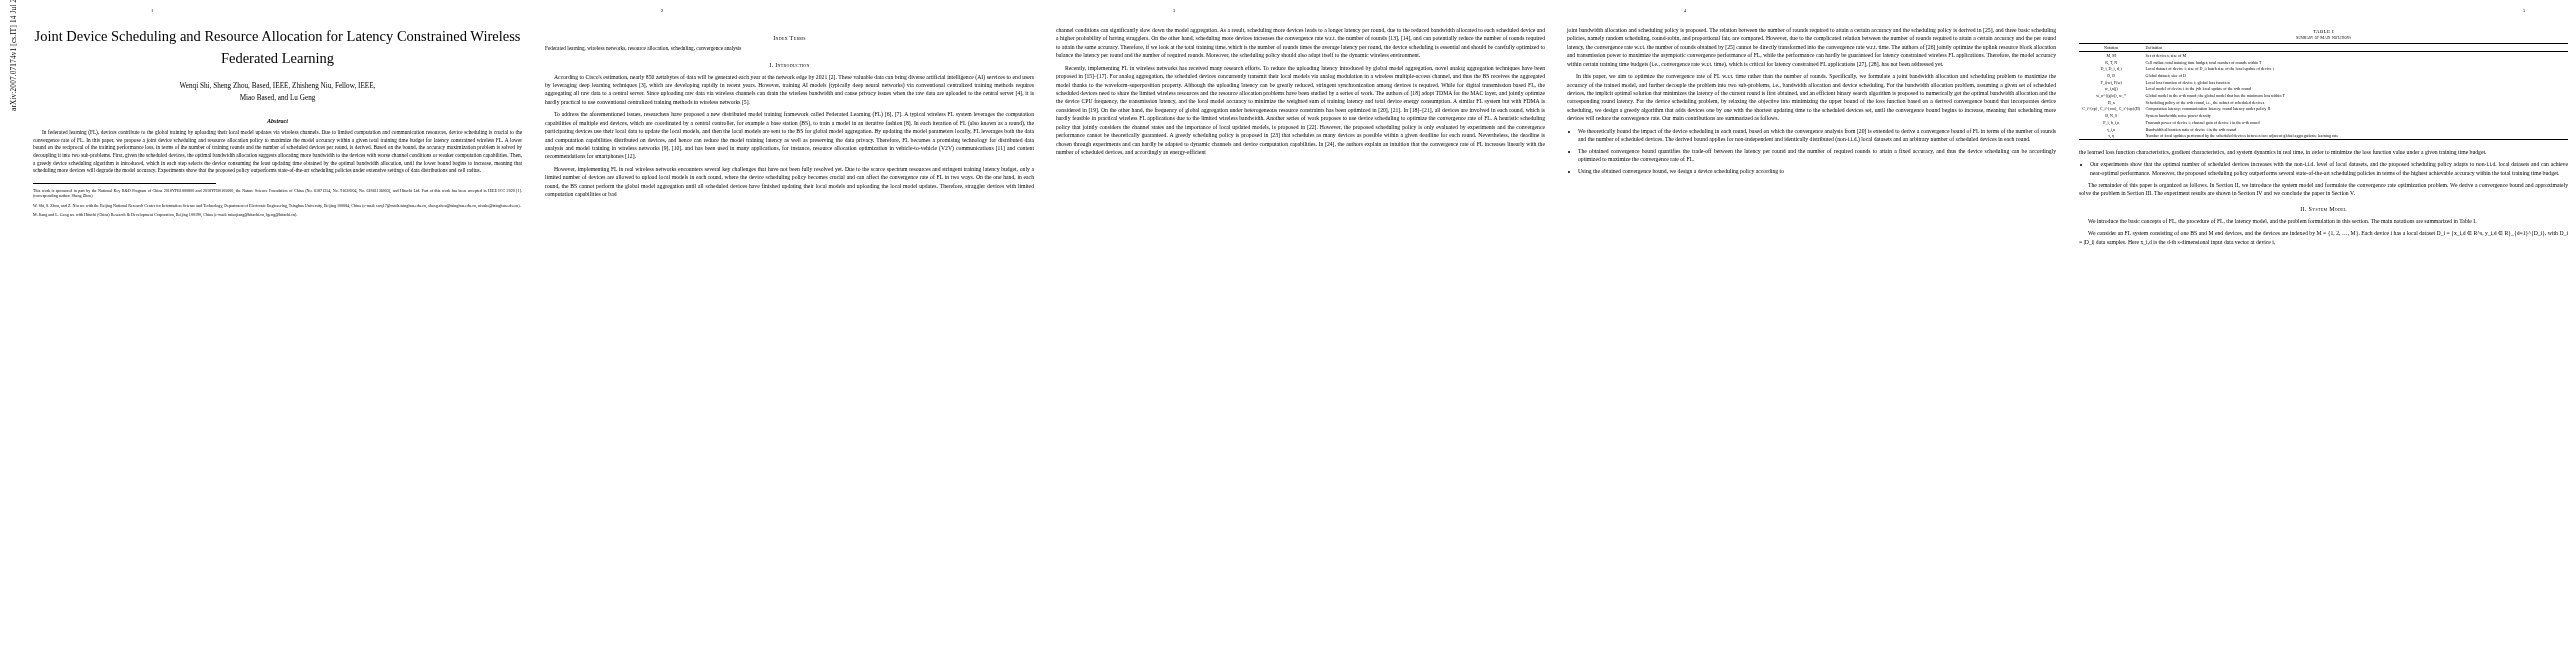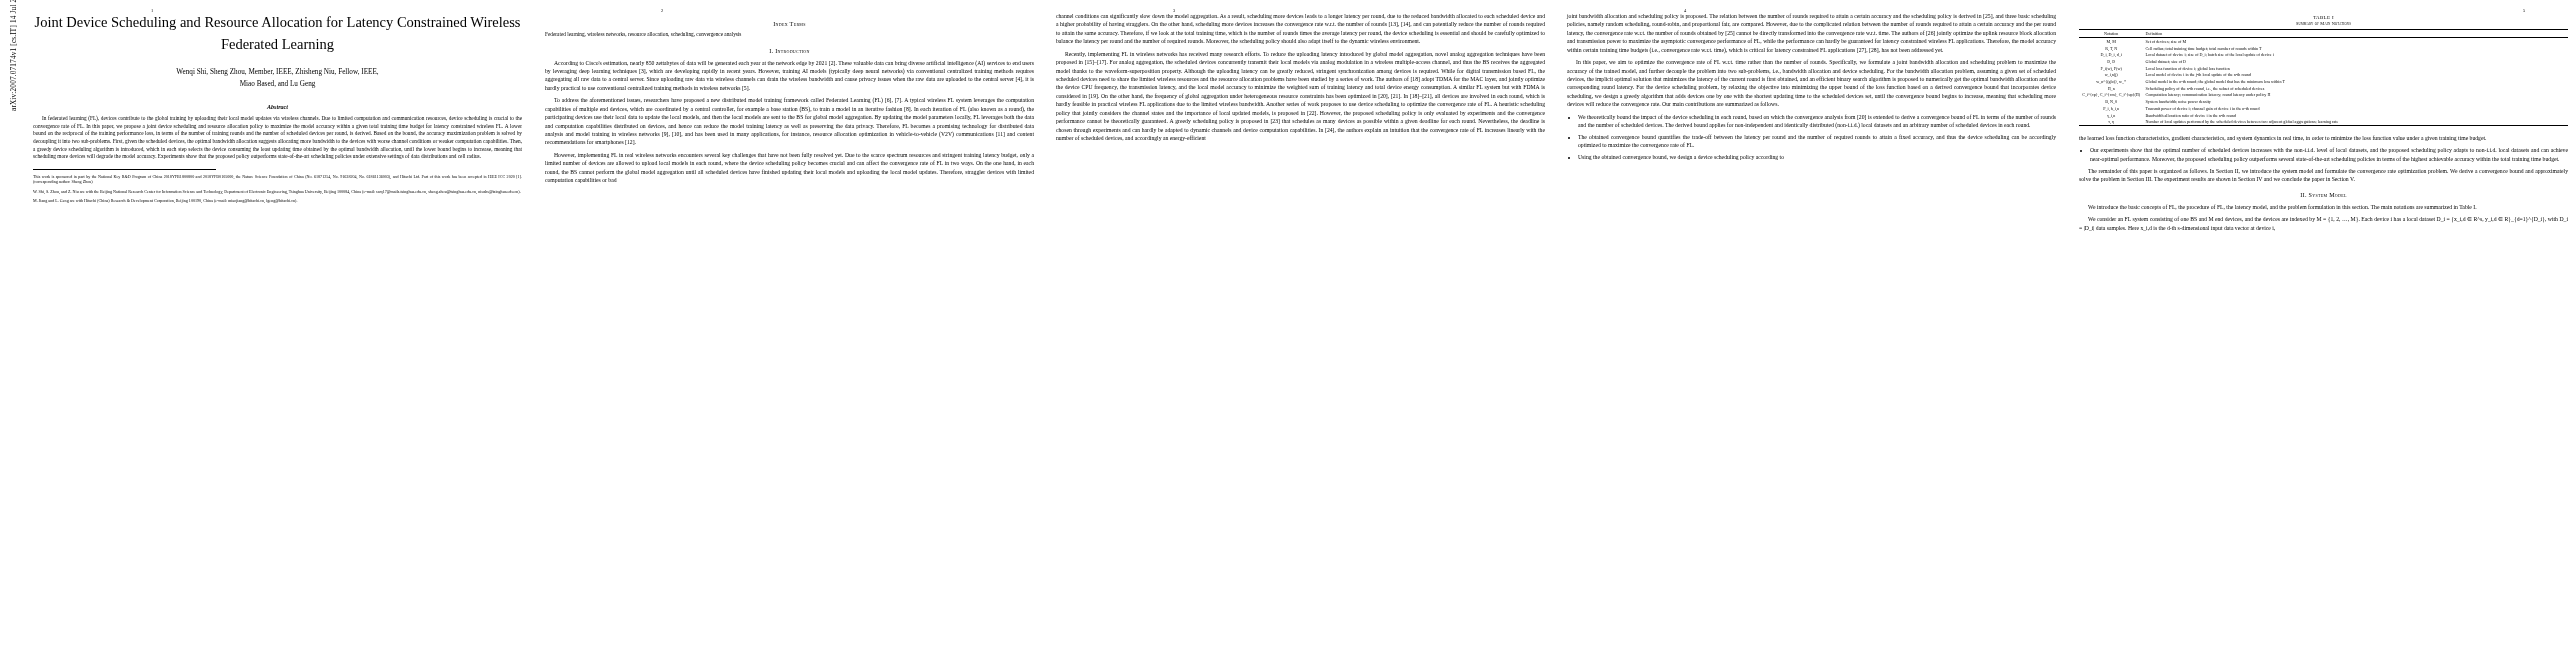--- a/index.html
+++ b/index.html
@@ -8,21 +8,21 @@
 
   .arxiv-stamp{
     position:absolute;left:10px;top:111px;
     transform:rotate(-90deg);transform-origin:left top;
     font-family:"Liberation Serif", serif;font-size:7.2px;color:#000;
     white-space:nowrap;letter-spacing:0.2px;
   }
 
   .pagenum{position:absolute;top:7.8px;font-size:4.4px;color:#000;}
 
-  .col{position:absolute;top:12px;width:489px;}
+  .col{position:absolute;top:26px;width:489px;}
   .col1{left:33px;}
   .col2{left:545px;}
   .col3{left:1056px;}
   .col4{left:1567px;}
   .col5{left:2079px;}
 
   .title{
     font-size:14.5px;line-height:1.5;text-align:center;margin:0 0 10px 0;font-weight:normal;
     font-family:"Liberation Serif", serif;
   }
@@ -64,21 +64,21 @@
 
   <div class="pagenum" style="left:151px;">1</div>
   <div class="pagenum" style="left:661px;">2</div>
   <div class="pagenum" style="left:1173px;">3</div>
   <div class="pagenum" style="left:1684px;">4</div>
   <div class="pagenum" style="left:2523px;">5</div>
 
   <div class="col col1">
     <h1 class="title">Joint Device Scheduling and Resource Allocation for Latency Constrained Wireless Federated Learning</h1>
     <div class="authors">
-      <div>Wenqi Shi, Sheng Zhou, Member, IEEE, Zhisheng Niu, Fellow, IEEE,</div>
+      <div>Wenqi Shi, Sheng Zhou, Based, IEEE, Zhisheng Niu, Fellow, IEEE,</div>
       <div>Miao Based, and Lu Geng</div>
     </div>
     <div class="abstract">
       <div class="abs-head">Abstract</div>
       <p>In federated learning (FL), devices contribute to the global training by uploading their local model updates via wireless channels. Due to limited computation and communication resources, device scheduling is crucial to the convergence rate of FL. In this paper, we propose a joint device scheduling and resource allocation policy to maximize the model accuracy within a given total training time budget for latency constrained wireless FL. A lower bound on the reciprocal of the training performance loss, in terms of the number of training rounds and the number of scheduled devices per round, is derived. Based on the bound, the accuracy maximization problem is solved by decoupling it into two sub-problems. First, given the scheduled devices, the optimal bandwidth allocation suggests allocating more bandwidth to the devices with worse channel conditions or weaker computation capabilities. Then, a greedy device scheduling algorithm is introduced, which in each step selects the device consuming the least updating time obtained by the optimal bandwidth allocation, until the lower bound begins to increase, meaning that scheduling more devices will degrade the model accuracy. Experiments show that the proposed policy outperforms state-of-the-art scheduling policies under extensive settings of data distributions and cell radius.</p>
     </div>
     <div class="footnote-rule"></div>
     <p class="footnote">This work is sponsored in part by the National Key R&amp;D Program of China 2018YFB1800800 and 2018YFB0105000, the Nature Science Foundation of China (No. 61871254, No. 91638204, No. 61861136003), and Hitachi Ltd. Part of this work has been accepted in IEEE ICC 2020 [1]. (corresponding author: Sheng Zhou)</p>
     <p class="footnote">W. Shi, S. Zhou, and Z. Niu are with the Beijing National Research Center for Information Science and Technology, Department of Electronic Engineering, Tsinghua University, Beijing 100084, China (e-mail: swq17@mails.tsinghua.edu.cn, sheng.zhou@tsinghua.edu.cn, niuzhs@tsinghua.edu.cn).</p>
     <p class="footnote">M. Jiang and L. Geng are with Hitachi (China) Research &amp; Development Corporation, Beijing 100190, China (e-mail: miaojiang@hitachi.cn, lgeng@hitachi.cn).</p>

